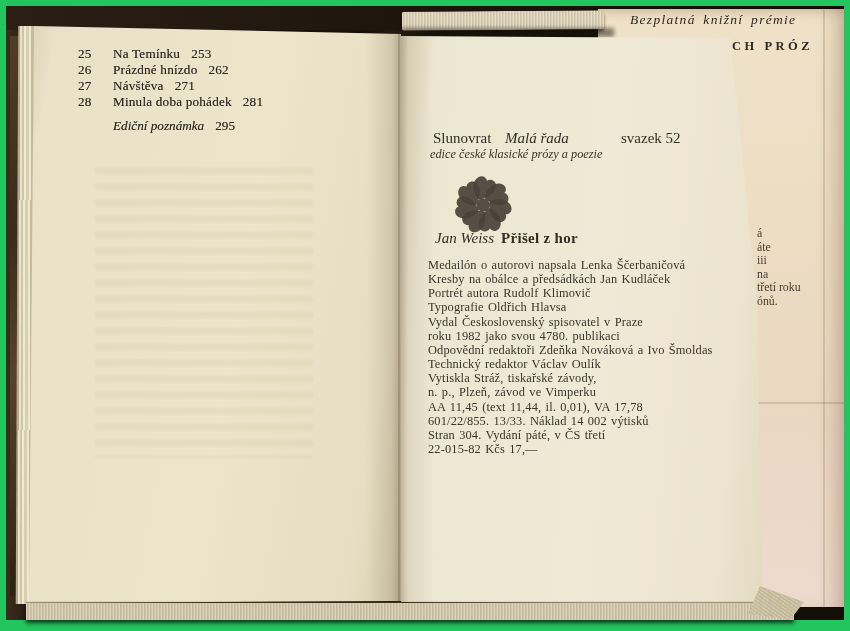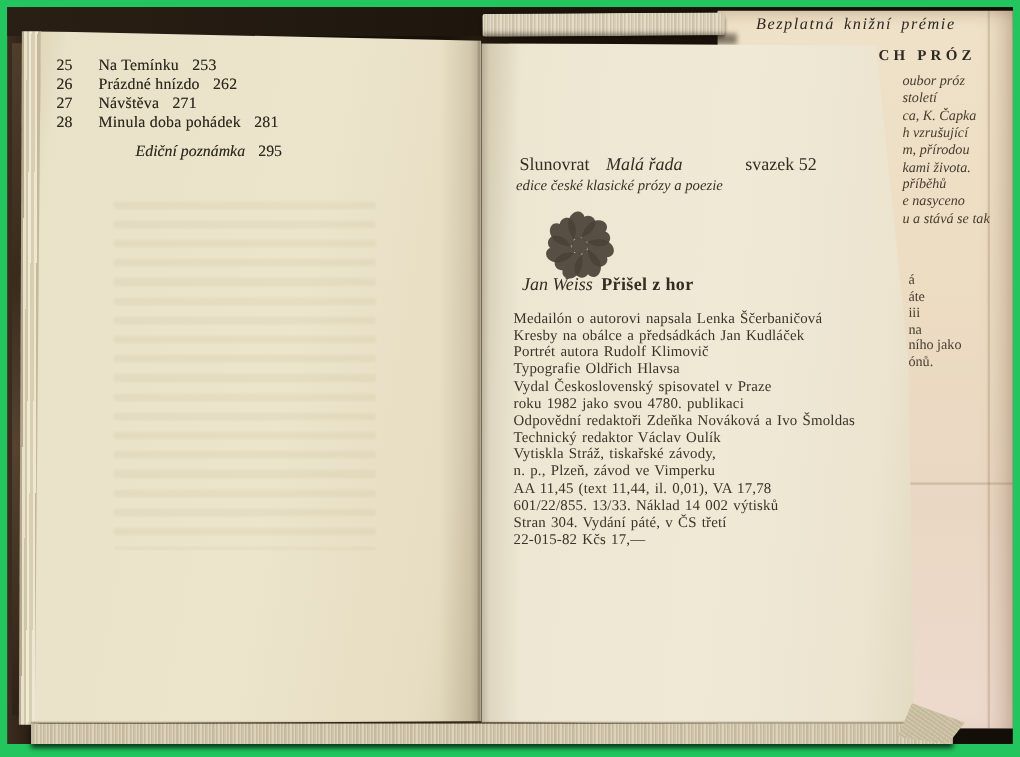--- a/index.html
+++ b/index.html
@@ -62,21 +62,21 @@
          background:linear-gradient(95deg,#e1d8bd 0,#ede6d1 9%,#f0e9d6 55%,#ece4cf 88%,#e3dac1 100%);}
   .gutter{position:absolute;left:366px;top:30px;width:68px;height:574px;z-index:6;pointer-events:none;
          background:linear-gradient(90deg,rgba(0,0,0,0) 0,rgba(92,74,48,.16) 38%,rgba(66,52,32,.30) 50%,rgba(92,74,48,.10) 62%,rgba(0,0,0,0) 100%);}
   .crease{position:absolute;left:398px;top:34px;width:2px;height:569px;z-index:6;background:rgba(70,52,30,.18);}
   .ghost{position:absolute;left:95px;top:163px;width:218px;height:295px;z-index:6;opacity:.055;filter:blur(1px);
          background:repeating-linear-gradient(180deg,transparent 0 5px,#7c6a24 5px 11px,transparent 11px 16px);}
 
   
   .toc{position:absolute;left:0;top:46px;z-index:8;color:#2e2920;font-size:13.2px;letter-spacing:.2px;
        text-shadow:0 0 .4px rgba(46,41,32,.55);}
-  .toc-row{height:16px;padding-left:47px;white-space:nowrap;}
+  .toc-row{height:16px;padding-left:78px;white-space:nowrap;}
   .toc-num{display:inline-block;width:35px;}
   .toc-page{margin-left:11px;}
   .toc-note{position:absolute;left:113px;top:118px;z-index:8;font-style:italic;color:#2e2920;
        font-size:13.2px;white-space:nowrap;text-shadow:0 0 .4px rgba(46,41,32,.55);}
   .toc-note .toc-page{font-style:normal;}
 
   
   .series-line{position:absolute;top:130px;z-index:8;color:#332d23;white-space:nowrap;}
   .s-name{position:absolute;left:433px;font-size:15px;}
   .s-sub{position:absolute;left:505px;font-size:15px;font-style:italic;}
@@ -92,37 +92,26 @@
 </style>
 </head>
 <body>
 
 <div class="stage">
   <div class="table"></div>
 
   <div class="flyer"></div>
   <div class="flyer-heading">Bezplatná knižní prémie</div>
   <div class="flyer-title-frag">CH PRÓZ</div>
-  <div class="frags-italic">
-    <div class="frag-line">oubor próz</div>
-    <div class="frag-line">století</div>
-    <div class="frag-line">ca, K. Čapka</div>
-    <div class="frag-line">h vzrušující</div>
-    <div class="frag-line">m, přírodou</div>
-    <div class="frag-line">kami života.</div>
-    <div class="frag-line">příběhů</div>
-    <div class="frag-line">e nasyceno</div>
-    <div class="frag-line">u a stává se tak</div>
-  </div>
   <div class="frags-roman">
     <div class="frag-line">á</div>
     <div class="frag-line">áte</div>
     <div class="frag-line">iii</div>
     <div class="frag-line">na</div>
-    <div class="frag-line">ního jako</div>
+    <div class="frag-line">třetí roku</div>
     <div class="frag-line">ónů.</div>
   </div>
 
   <div class="cloth-top"></div>
   <div class="cloth-shadow"></div>
   <div class="page-stack-left"></div>
   <div class="page-left"></div>
   <div class="page-right"></div>
   <div class="gutter"></div>
   <div class="crease"></div>

